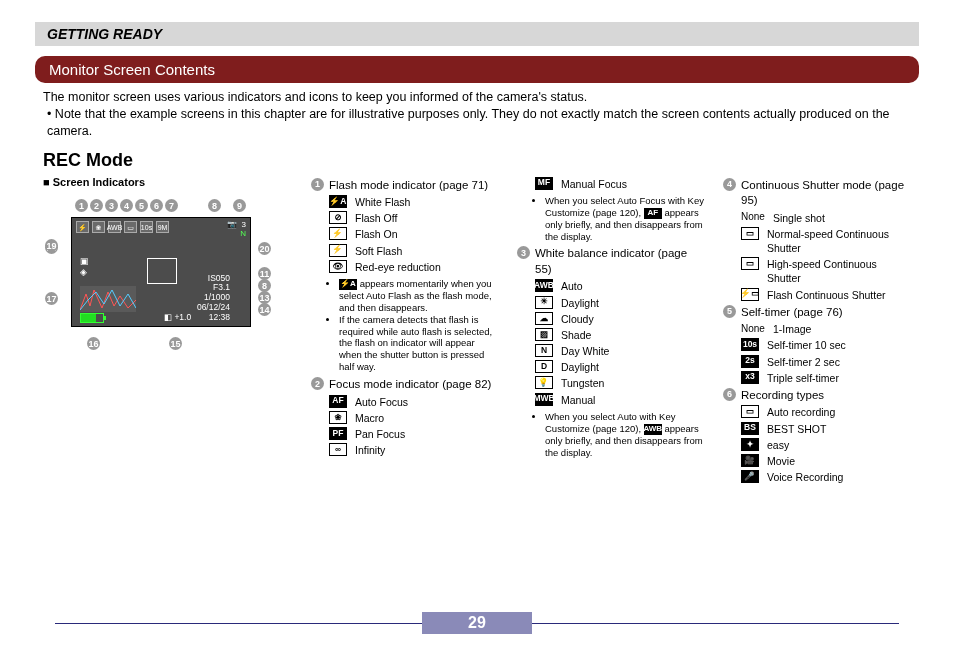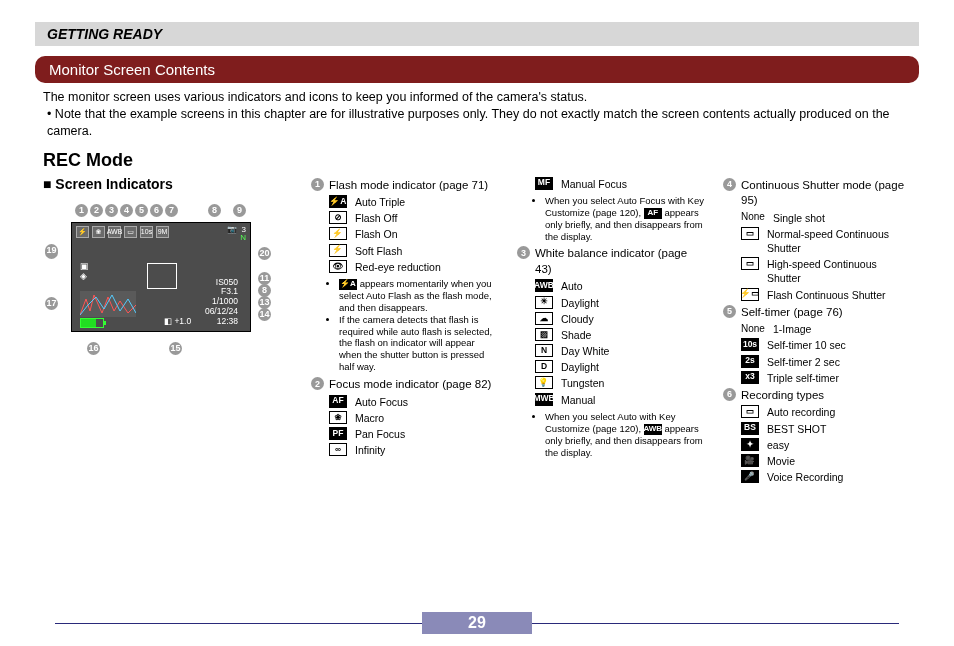--- a/index.html
+++ b/index.html
@@ -41,21 +41,21 @@
   }
   .columns {
     display: flex;
     gap: 18px;
     padding: 0 8px;
   }
   .col { flex: 1; font-size: 10.5px; line-height: 1.35; }
   .col.screen { flex: 1.05; }
   .sub-h {
     font-weight: bold;
-    font-size: 14px;
+    font-size: 11px;
     margin-bottom: 8px;
   }
   .sqmark::before { content: "■ "; }
   .item-head { display: flex; align-items: flex-start; gap: 5px; font-size: 11.5px; margin: 3px 0 2px 0; }
   .circ {
     display: inline-flex; align-items: center; justify-content: center;
     width: 13px; height: 13px; border-radius: 50%;
     background: #999; color: #fff; font-size: 9px; font-weight: bold;
     flex: 0 0 13px;
   }
@@ -102,21 +102,21 @@
   .t5{left:92px;top:2px}.t6{left:107px;top:2px}.t7{left:122px;top:2px}
   .t8{left:165px;top:2px}.t9{left:190px;top:2px}
   .t10{left:215px;top:45px}.t11{left:215px;top:70px}.t12{left:215px;top:82px}
   .t13{left:215px;top:94px}.t14{left:215px;top:106px}
   .t15{left:126px;top:140px}.t16{left:44px;top:140px}
   .t17{left:2px;top:95px}.t18{left:2px;top:44px}.t19{left:2px;top:42px}
   
   .toprow { position:absolute; top:3px; left:4px; display:flex; gap:3px; }
   .ticon{ width:13px;height:12px; border:1px solid #aaa; background:#6a6a6a; font-size:7px; color:#fff; display:flex;align-items:center;justify-content:center;}
   .rtinfo{ position:absolute; right:4px; top:3px; text-align:right; color:#fff; font-size:8px; line-height:1.1;}
-  .rinfo{ position:absolute; right:12px; bottom:4px; color:#fff; font-size:8.5px; text-align:right; line-height:1.15;}
+  .rinfo{ position:absolute; right:20px; bottom:4px; color:#fff; font-size:8.5px; text-align:right; line-height:1.15;}
   .focus-frame{ position:absolute; left:75px; top:40px; width:30px; height:26px; border:1.3px solid #fff; }
   .focus-frame::before,.focus-frame::after{content:"";position:absolute;width:8px;height:8px;}
   .histo{ position:absolute; left:8px; bottom:14px; width:56px; height:26px; background:rgba(255,255,255,0.08);}
   .histo svg{width:100%;height:100%;}
   .batt{ position:absolute; left:8px; bottom:3px; width:24px; height:10px; border:1px solid #3f3; }
   .batt::after{content:"";position:absolute;right:-3px;top:2px;width:2px;height:4px;background:#3f3;}
   .batt .fill{background:#2d2;width:70%;height:100%;}
   .ev{position:absolute; left:92px; bottom:3px; color:#fff; font-size:8.5px;}
   .midicons{position:absolute; left:8px; top:38px; color:#fff; font-size:9px; line-height:1.2;}
 
@@ -208,21 +208,21 @@
   </div>
 
   <div class="col">
     <div class="item-head">
       <span class="circ">1</span>
       <span>Flash mode indicator (page 71)</span>
     </div>
     <div>
         <div class="icon-row">
           <span class="ico filled">⚡A</span>
-          <span>Auto Triple</span>
+          <span>White Flash</span>
         </div>
         <div class="icon-row">
           <span class="ico empty">⊘</span>
           <span>Flash Off</span>
         </div>
         <div class="icon-row">
           <span class="ico empty">⚡</span>
           <span>Flash On</span>
         </div>
         <div class="icon-row">
@@ -273,21 +273,21 @@
         </div>
       </div>
     <div class="note">
       <ul>
           <li><span>When you select Auto Focus with Key Customize (page 120), </span><span class="inline-ico filled">AF</span><span> appears only briefly, and then disappears from the display.</span></li>
         </ul>
     </div>
 
     <div class="item-head">
       <span class="circ">3</span>
-      <span>White balance indicator (page 43)</span>
+      <span>White balance indicator (page 55)</span>
     </div>
     <div>
         <div class="icon-row">
           <span class="ico filled">AWB</span>
           <span>Auto</span>
         </div>
         <div class="icon-row">
           <span class="ico empty">☀</span>
           <span>Daylight</span>
         </div>

